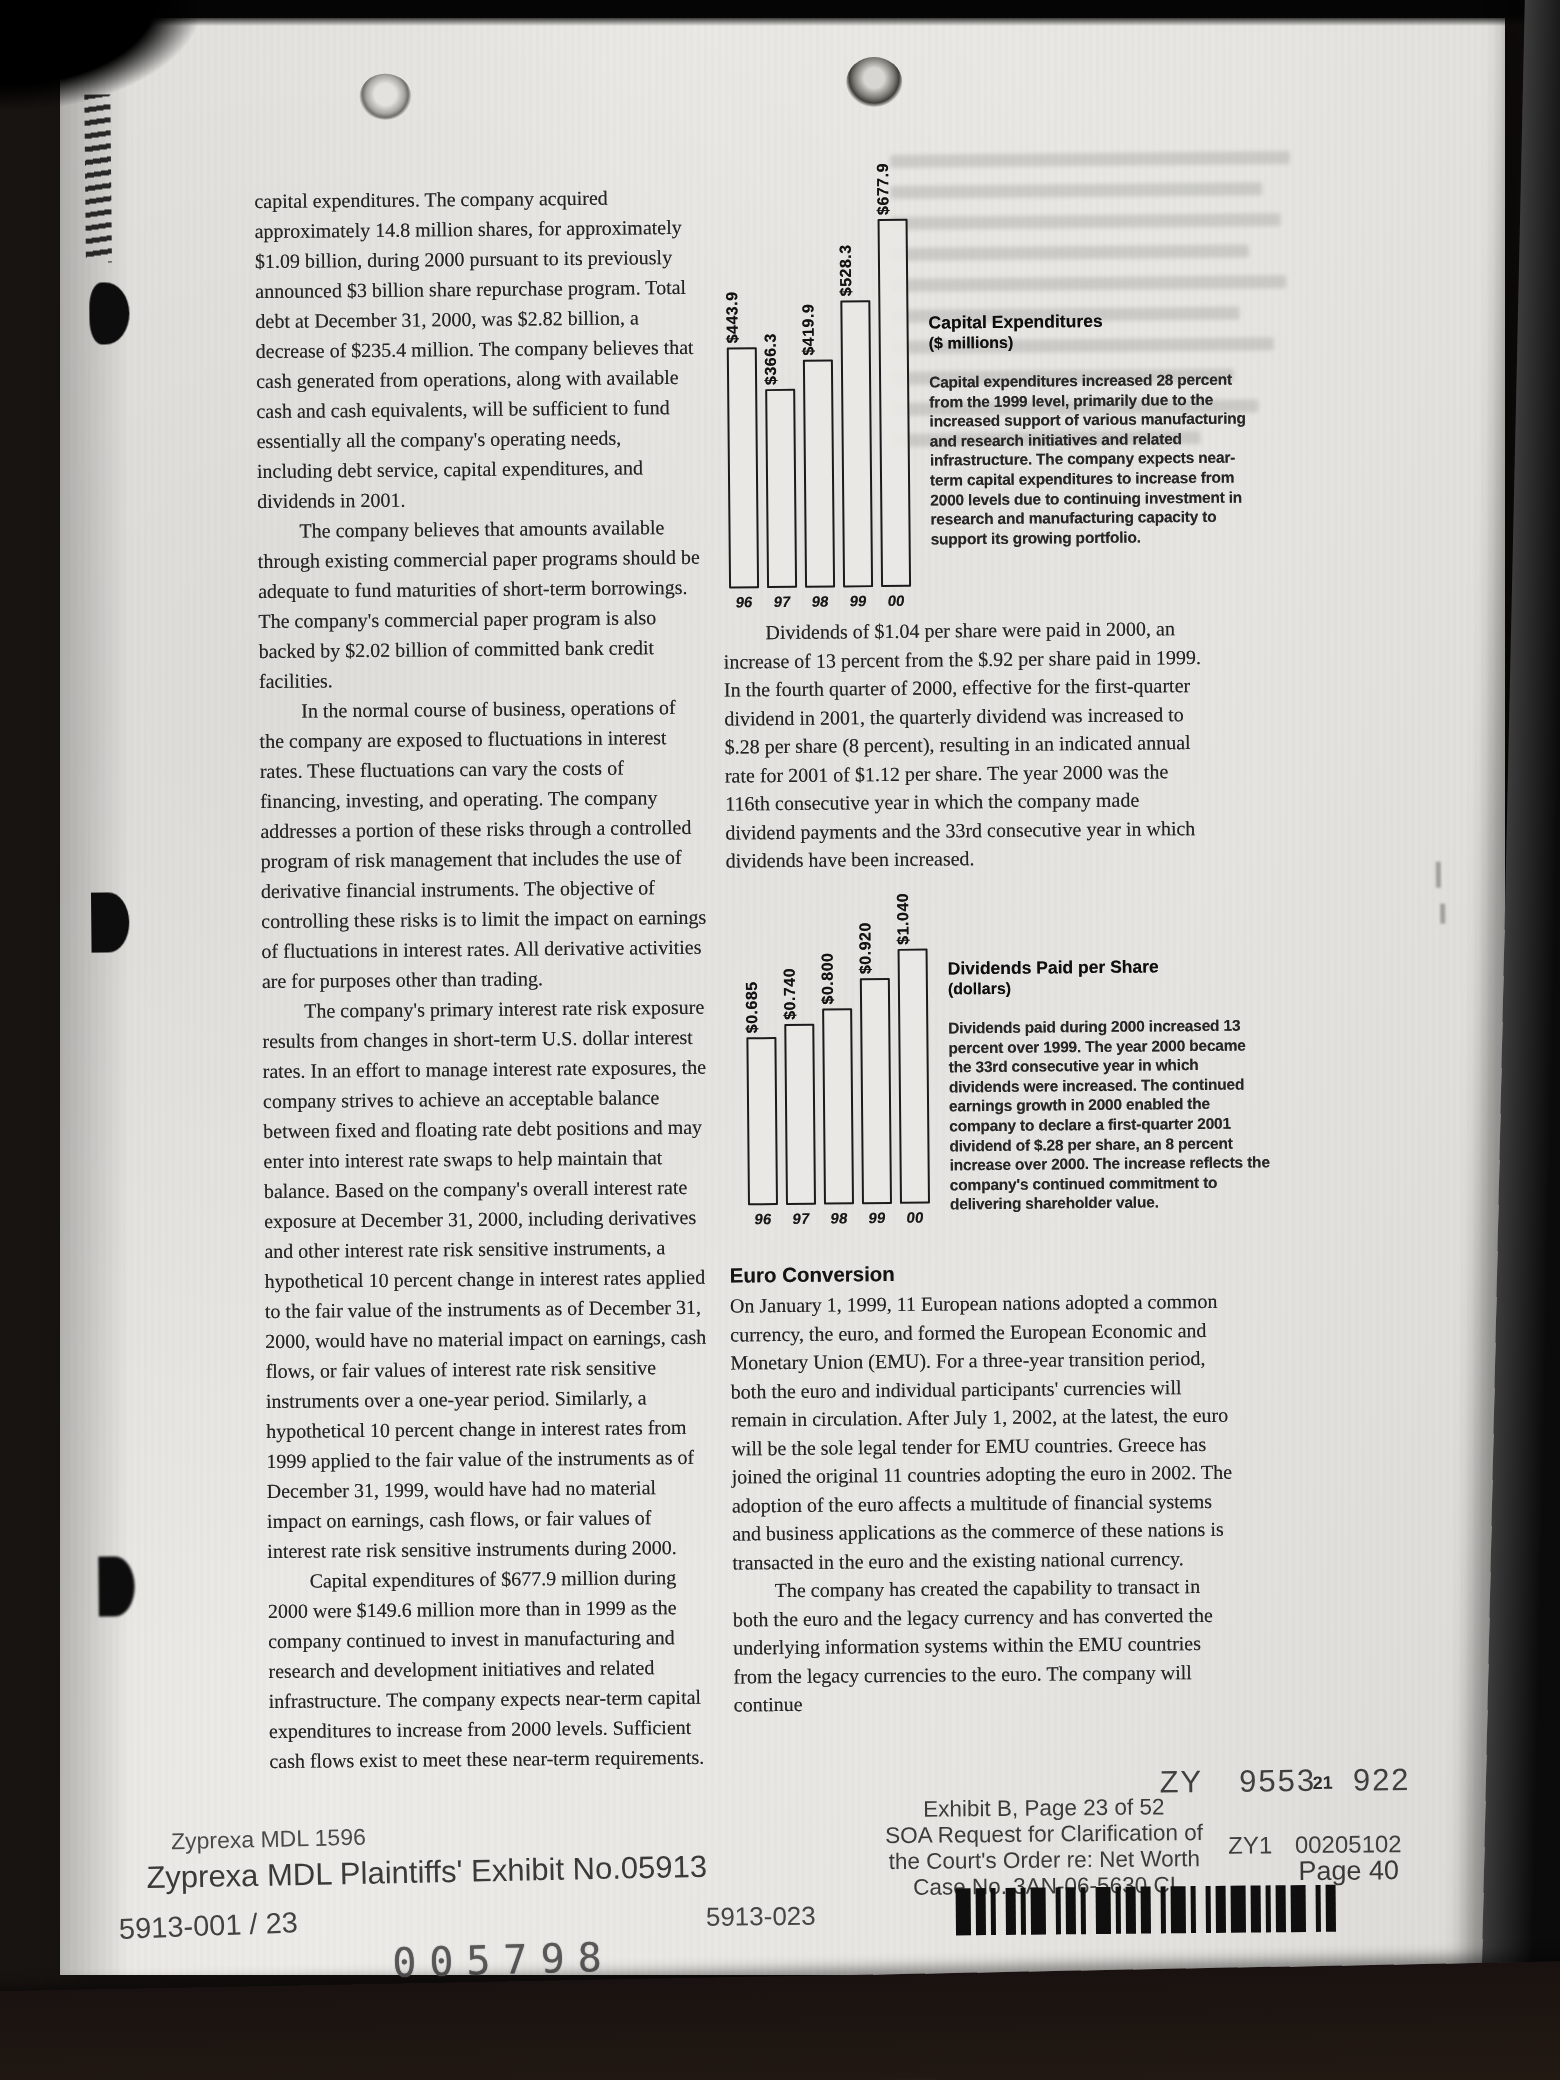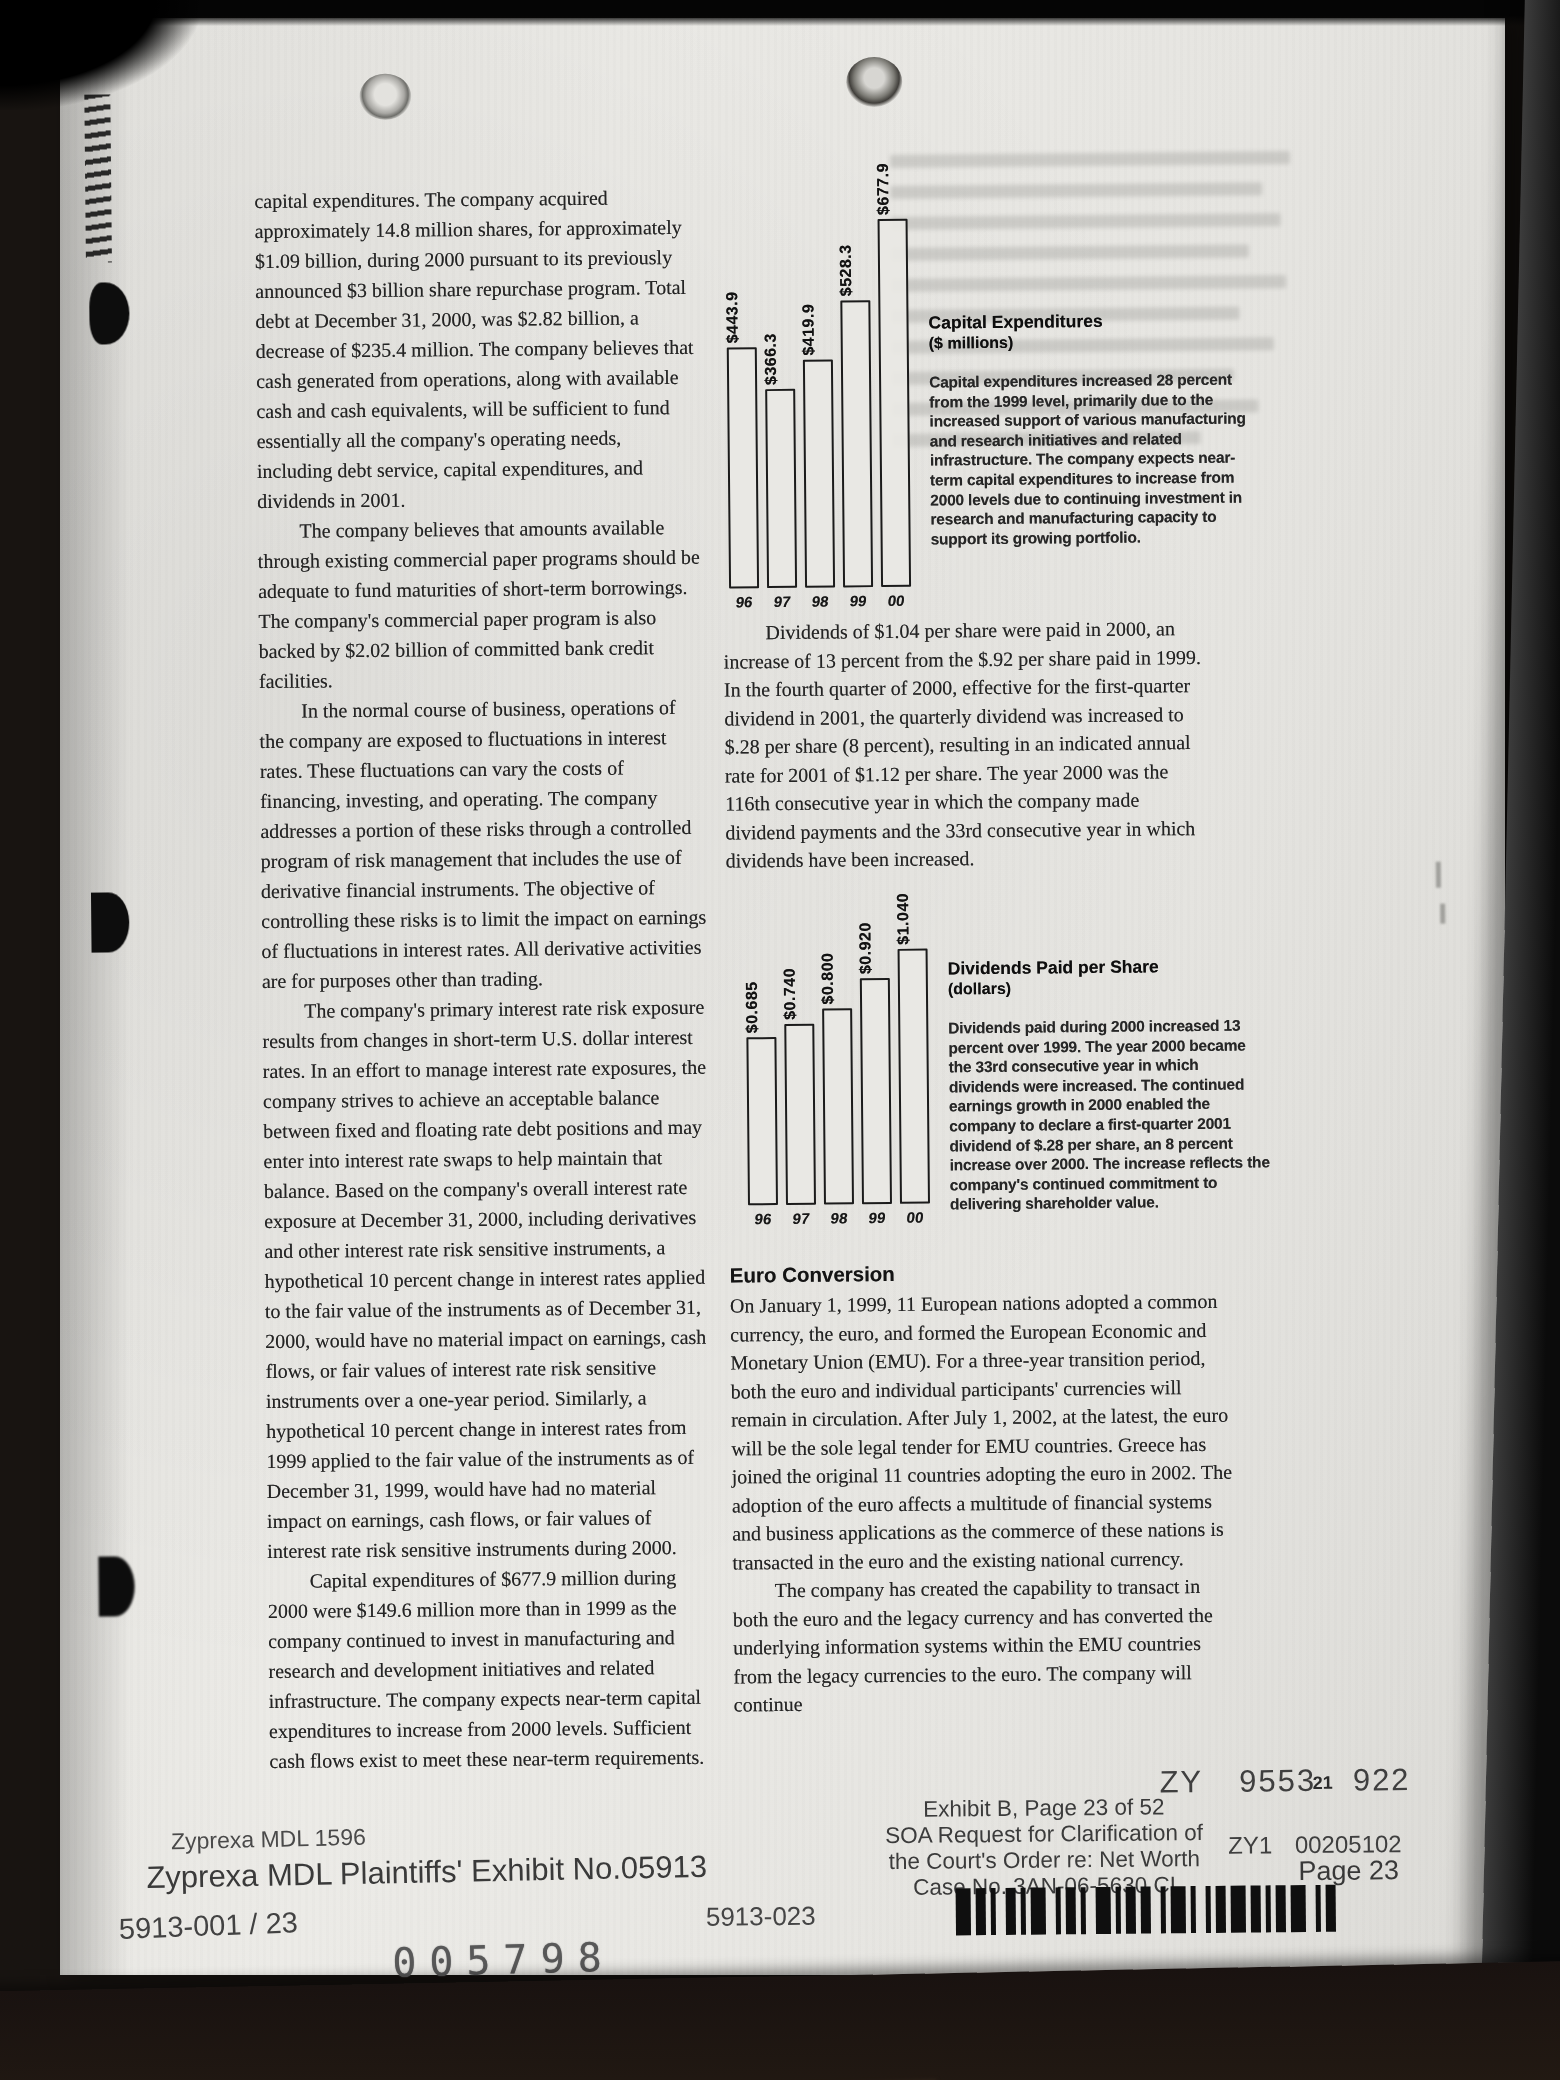--- a/index.html
+++ b/index.html
@@ -238,21 +238,21 @@
     <div class="stamp st-zy">ZY 9553 922</div>
 
     <div class="stamp st-court">
       <div>Exhibit B, Page 23 of 52</div>
       <div>SOA Request for Clarification of</div>
       <div>the Court's Order re: Net Worth</div>
       <div>Case No. 3AN-06-5630 CI</div>
     </div>
 
     <div class="stamp st-zy1">ZY1 00205102</div>
-    <div class="stamp st-page23">Page 23</div>
+    <div class="stamp st-page23">Page 40</div>
 
     <div class="barcode">
         <div class="bc-bar" style="width: 15px;"></div>
         <div class="bc-gap" style="width: 5px;"></div>
         <div class="bc-bar" style="width: 10px;"></div>
         <div class="bc-gap" style="width: 5px;"></div>
         <div class="bc-bar" style="width: 5px;"></div>
         <div class="bc-gap" style="width: 10px;"></div>
         <div class="bc-bar" style="width: 10px;"></div>
         <div class="bc-gap" style="width: 5px;"></div>

